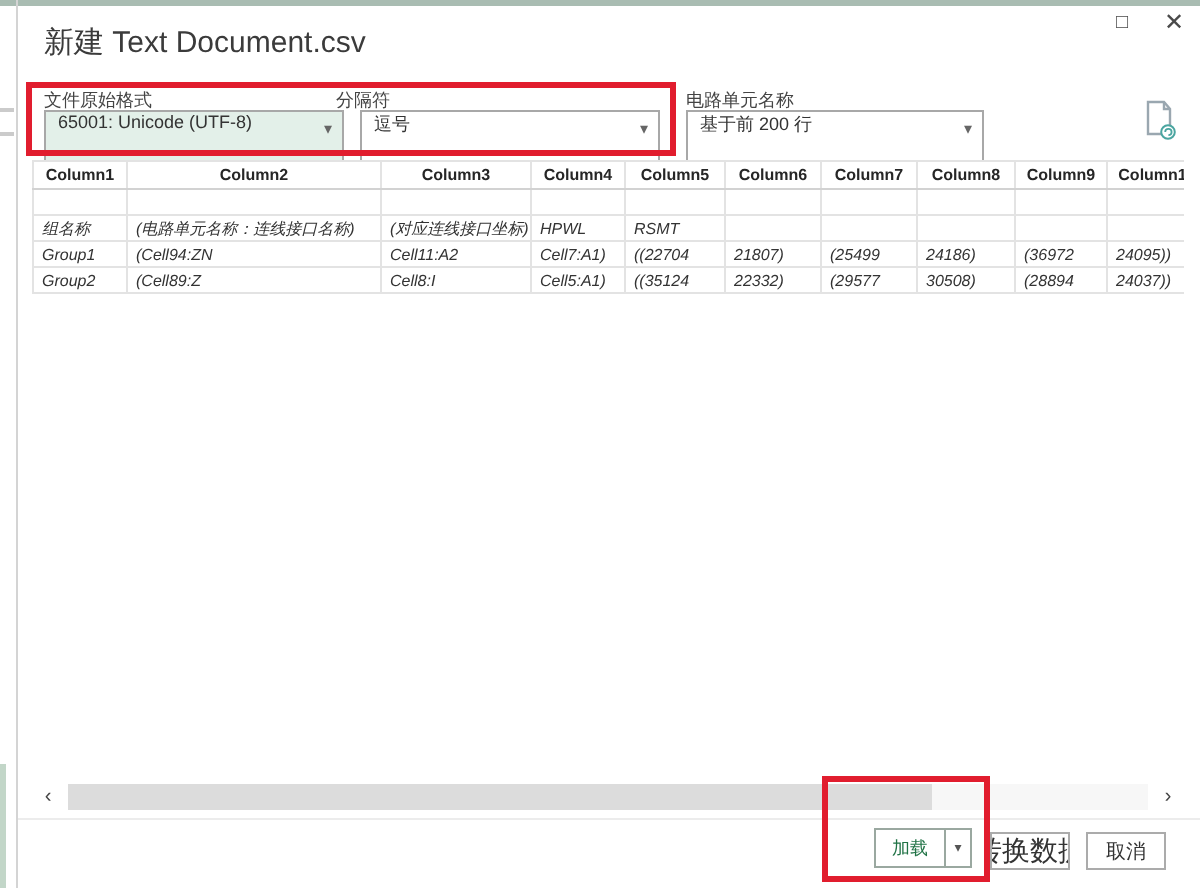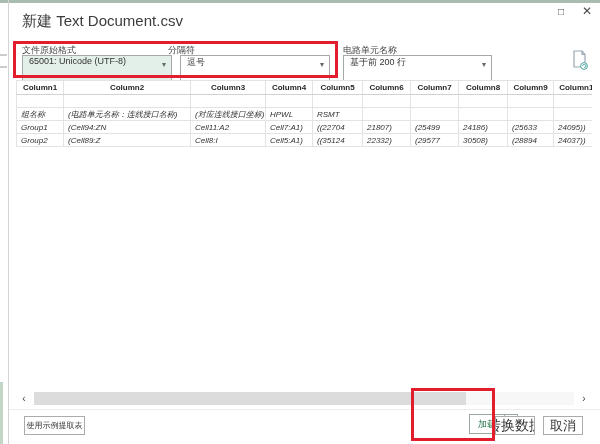--- a/index.html
+++ b/index.html
@@ -54,24 +54,24 @@
   .sa-right{left:560px;}
   .scroll-track{position:absolute;left:18px;top:0;width:540px;height:13px;background:#f7f7f7;}
   .scroll-thumb{position:absolute;left:0;top:0;width:432px;height:13px;background:#dcdcdc;}
 
   
   .btn{position:absolute;height:19px;box-sizing:border-box;border:1px solid #ababab;background:#fff;
        font-size:8px;color:#333;display:flex;align-items:center;justify-content:center;
        white-space:nowrap;overflow:hidden;}
   .btn-extract{left:24px;top:416px;width:61px;}
   .btn-transform{left:495px;top:416px;width:40px;font-size:14px;text-align:right;}
-  .btn-cancel{left:543px;top:416px;width:40px;font-size:13px;}
+  .btn-cancel{left:543px;top:416px;width:40px;font-size:10px;}
   .split-btn{position:absolute;left:437px;top:414px;height:20px;display:flex;}
   .split-main{width:36px;height:20px;box-sizing:border-box;border:1px solid #9aa8a0;background:#fff;
-       color:#217346;font-size:9px;display:flex;align-items:center;justify-content:center;margin-left:32px;}
+       color:#217346;font-size:9px;display:flex;align-items:center;justify-content:center;}
   .split-arrow{width:13px;height:20px;box-sizing:border-box;border:1px solid #9aa8a0;border-left:none;
        background:#fff;color:#555;font-size:7px;display:flex;align-items:center;justify-content:center;}
 </style>
 </head>
 <body>
 
 <div class="stage">
 
   <div class="top-strip"></div>
   <div class="left-line"></div>
@@ -160,21 +160,21 @@
       </tr>
       <tr>
         <td>Group1</td>
         <td>(Cell94:ZN</td>
         <td>Cell11:A2</td>
         <td>Cell7:A1)</td>
         <td>((22704</td>
         <td>21807)</td>
         <td>(25499</td>
         <td>24186)</td>
-        <td>(25633</td>
+        <td>(36972</td>
         <td>24095))</td>
       </tr>
       <tr>
         <td>Group2</td>
         <td>(Cell89:Z</td>
         <td>Cell8:I</td>
         <td>Cell5:A1)</td>
         <td>((35124</td>
         <td>22332)</td>
         <td>(29577</td>
@@ -189,21 +189,20 @@
   <div class="pane-bottom"></div>
 
   <div class="hscroll">
     <div class="scroll-arrow sa-left">‹</div>
     <div class="scroll-track">
       <div class="scroll-thumb"></div>
     </div>
     <div class="scroll-arrow sa-right">›</div>
   </div>
 
-  <div class="btn btn-extract">使用示例提取表</div>
 
   <div class="split-btn">
     <div class="split-main">加载</div>
     <div class="split-arrow">▾</div>
   </div>
 
   <div class="btn btn-transform">转换数据</div>
   <div class="btn btn-cancel">取消</div>
 
   <div class="annotation ann-toolbar"></div>

